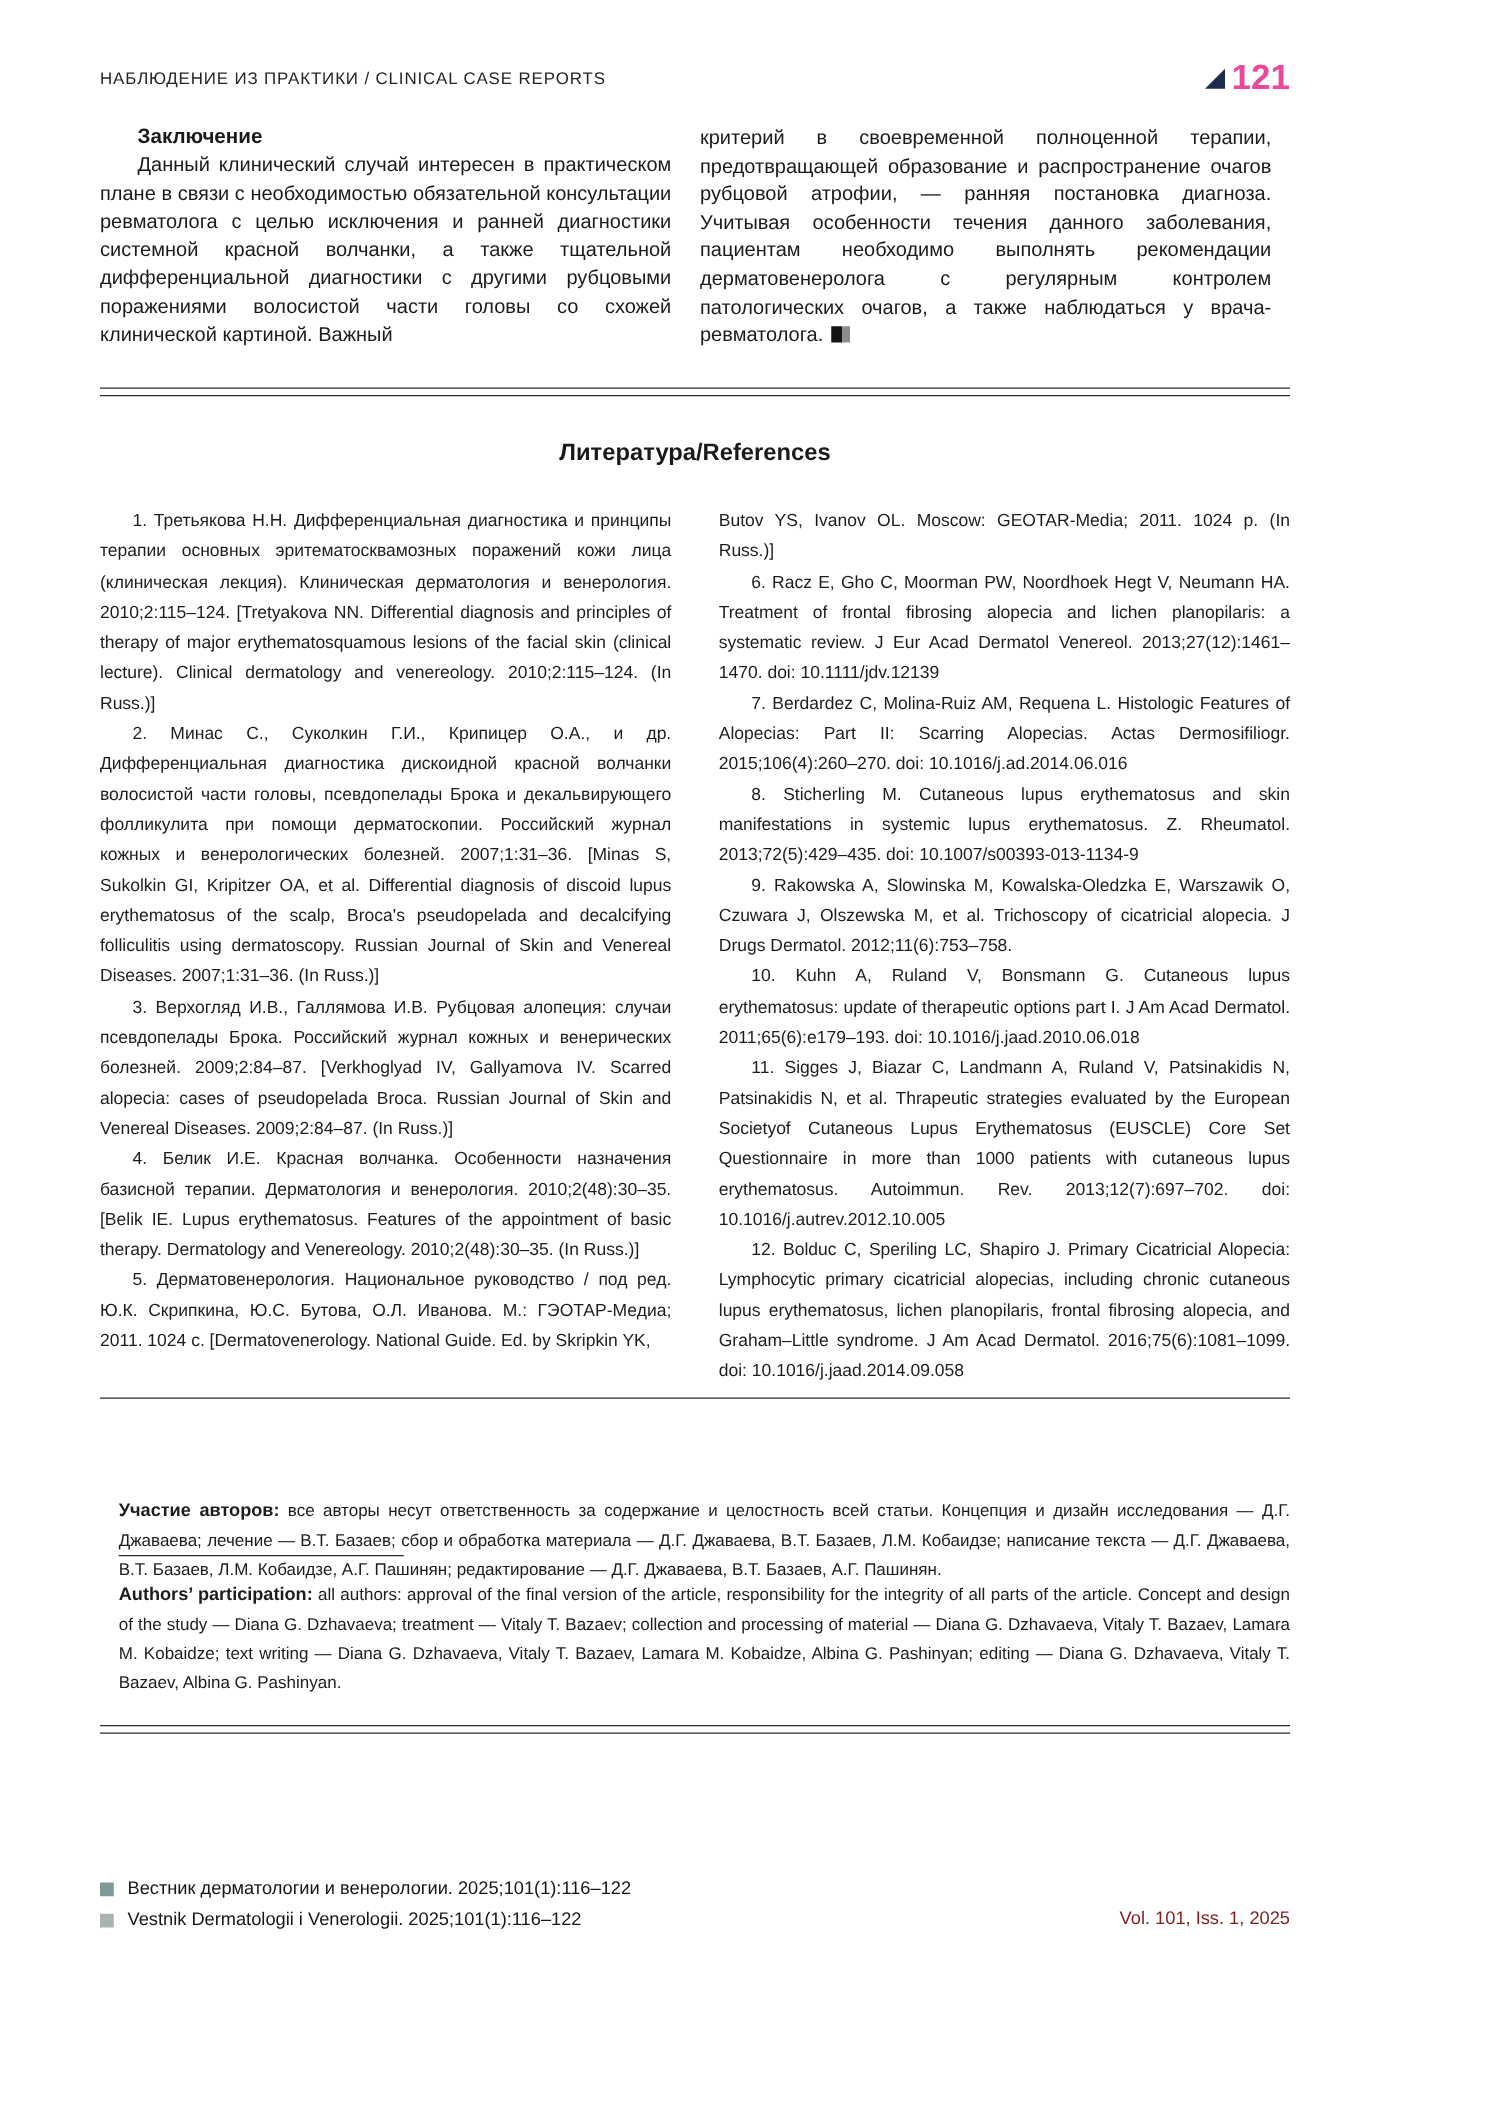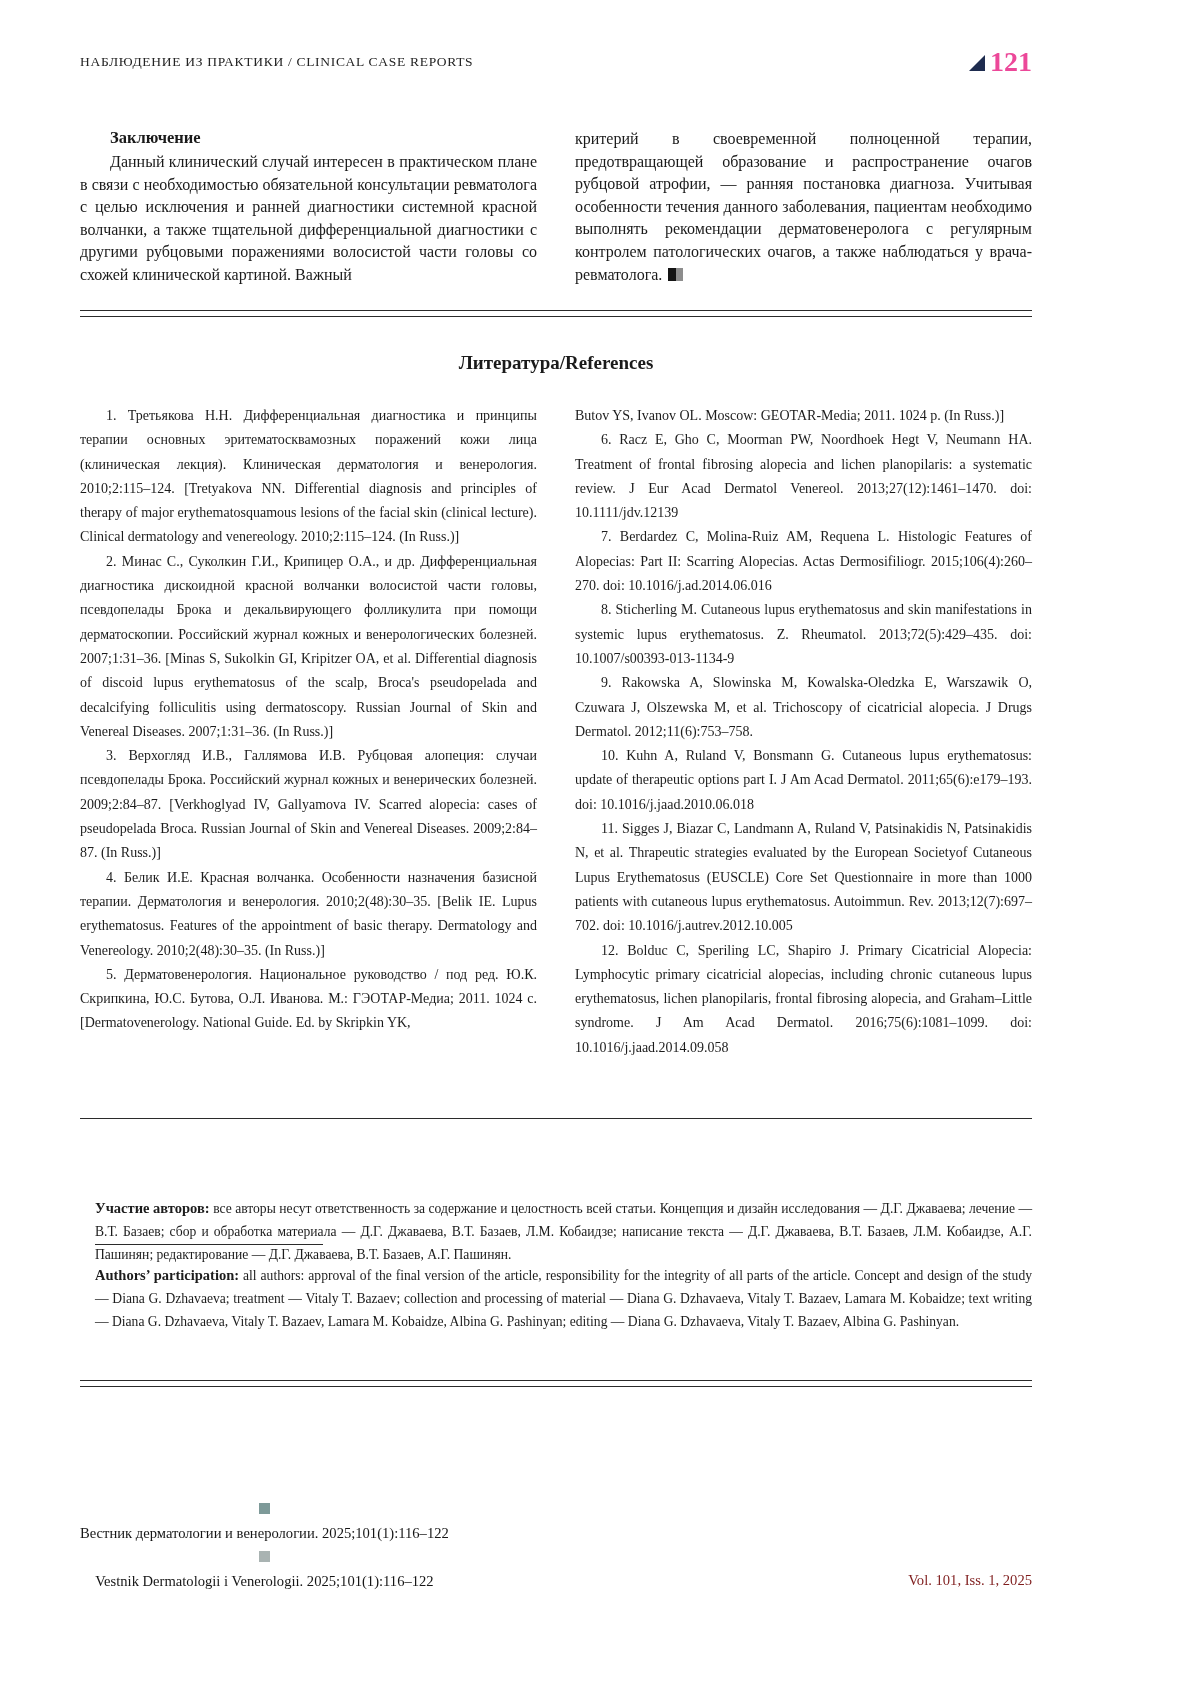--- a/index.html
+++ b/index.html
@@ -8,37 +8,37 @@
     --footer-square-2:#a9b3b2;
     --text-color:#1a1a1a;
     --rule-color:#2b2b2b;
   }
   *{margin:0;padding:0;box-sizing:border-box;}
   html,body{background:#ffffff;}
   .page{
     position:relative;
     width:1200px;height:1698px;
     background:#ffffff;
-    font-family:Liberation Serif, serif;
+    font-family:Liberation Sans, sans-serif;
     color:var(--text-color);
     overflow:hidden;
   }
   
   .running-head{
     position:absolute;top:48px;left:80px;width:952px;
     display:flex;justify-content:space-between;align-items:flex-end;
   }
   .rh-title{font-size:13.5px;letter-spacing:.7px;color:#242424;padding-bottom:6px;}
   .rh-page{display:flex;align-items:flex-end;gap:5px;}
   .tri{width:0;height:0;display:inline-block;
     border-bottom:16px solid var(--accent-triangle);
     border-left:16px solid transparent;margin-bottom:5px;}
   .pnum{font-size:28px;font-weight:bold;color:#ec4899;line-height:1;}
   
-  .conclusion{position:absolute;top:100px;left:80px;width:952px;display:flex;gap:38px;margin-top:28px;}
+  .conclusion{position:absolute;top:100px;left:80px;width:952px;display:flex;gap:23px;}
   .col{width:457px;}
   .concl-head{font-size:16.5px;font-weight:bold;text-indent:30px;margin-bottom:3px;}
   .body-par{font-size:16px;line-height:22.6px;text-align:justify;text-indent:30px;}
   .body-par.no-indent{text-indent:0;}
   .endmark{display:inline-block;width:15px;height:13px;margin-left:6px;vertical-align:-1px;
     background:linear-gradient(to right,#141414 55%,#8d8d8d 55%);}
   
   .rule-double{position:absolute;left:80px;width:952px;}
   .rule-double .l{border-top:1.5px solid var(--rule-color);}
   .rule-double .l + .l{margin-top:5px;}
@@ -53,21 +53,21 @@
   .ref.no-indent{text-indent:0;}
   
   .participation{position:absolute;left:95px;width:937px;
     font-size:13.6px;line-height:23px;text-align:justify;color:#1c1c1c;}
   .participation strong{font-weight:bold;font-size:14.5px;}
   .participation-ru{top:1197px;}
   .participation-en{top:1264px;}
   
   .footer{position:absolute;top:1494px;left:80px;width:952px;
     display:flex;justify-content:space-between;align-items:flex-end;}
-  .foot-line{display:flex;align-items:center;gap:11px;font-size:14.6px;margin-top:9px;color:#161616;flex-direction:column;}
+  .foot-line{display:flex;align-items:center;gap:11px;font-size:14.6px;margin-top:9px;color:#161616;}
   .sq{width:11px;height:11px;display:inline-block;flex:0 0 auto;}
   .sq1{background:var(--footer-square-1);}
   .sq2{background:var(--footer-square-2);}
   .foot-right{font-size:14.6px;color:#7f1d1d;padding-bottom:1px;}
 </style>
 </head>
 <body>
 
 <div class="page">
 

